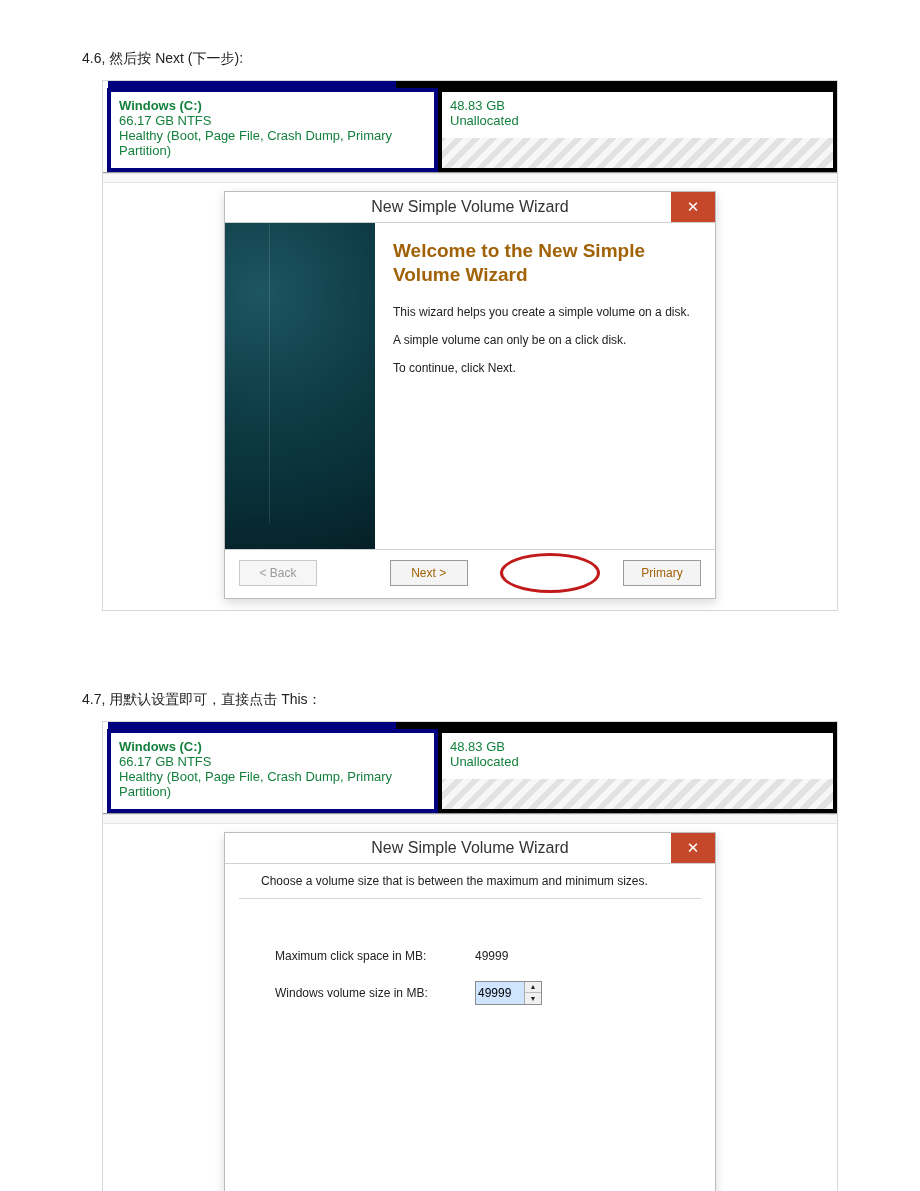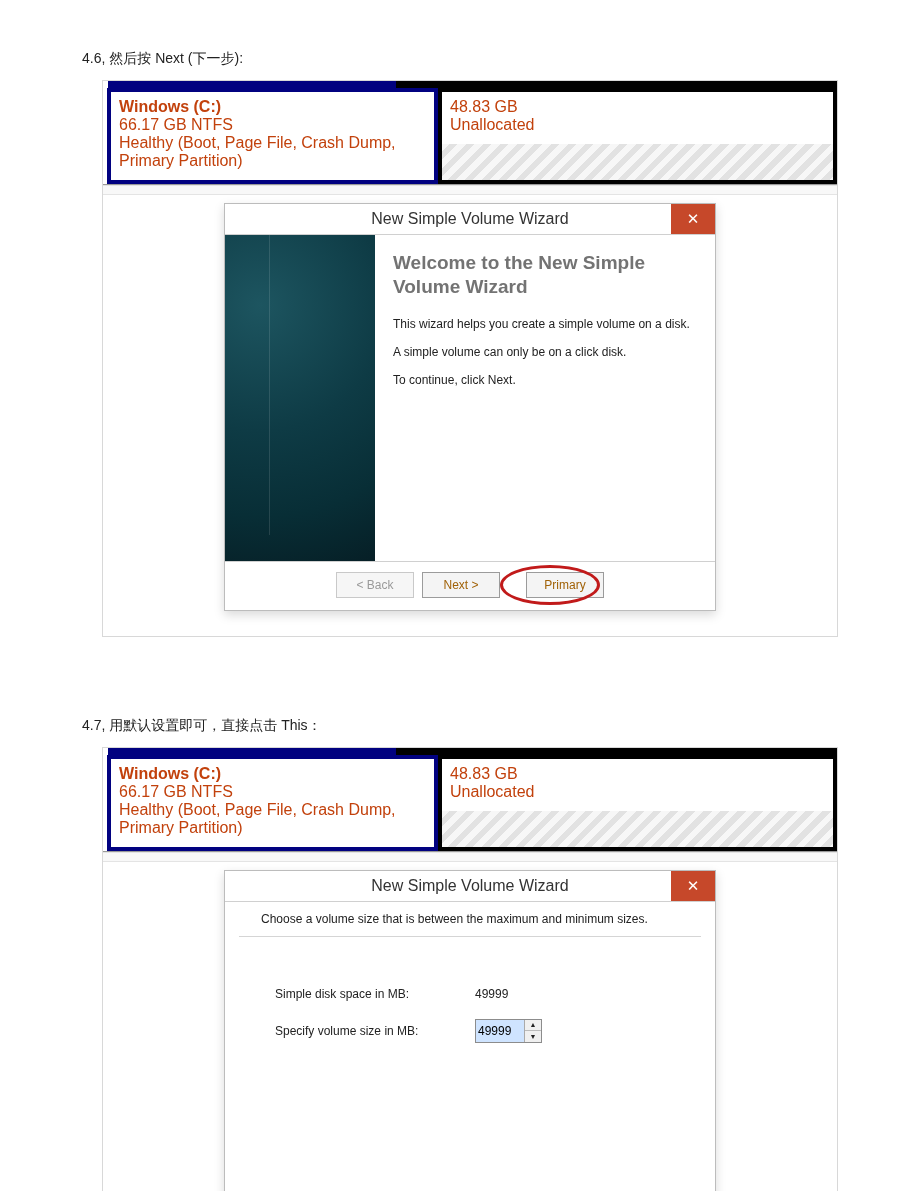--- a/index.html
+++ b/index.html
@@ -6,55 +6,55 @@
   .page{width:920px;margin:0 auto;padding:50px 0 40px}
   .caption{font-size:14px;margin:0 0 12px 82px}
   .shot{margin:0 82px 40px 102px;border:1px solid #d8d8d8;background:#fff;position:relative}
 
   
   .top-black{height:7px;background:#000;display:flex}
   .tb-left{width:5px;background:#fff}
   .tb-mid{flex:0 0 288px;background:#010180}
   .tb-right{flex:1;background:#000}
   .disk-row{display:flex;border-bottom:1px solid #999}
-  .part{box-sizing:border-box;border:1px solid #777;border-top:none;padding:6px 8px 10px;font-size:16px;color:#c2410c;background:#fff}
+  .part{box-sizing:border-box;border:1px solid #777;border-top:none;padding:6px 8px 10px;font-size:13px;color:#15803d;background:#fff}
   .part-left{width:331px;border-right:4px solid #010180;border-top:4px solid #010180;border-left:4px solid #010180;border-bottom:4px solid #010180;margin-left:4px}
   .part-right{flex:1;border:4px solid #000;background:repeating-linear-gradient(135deg,#f7f7f7 0 6px,#e2e2e2 6px 12px)}
   .part-right .inner{background:#fff;padding:6px 8px 10px}
   .part-title{font-weight:600}
 
   .canvas{height:8px;background:#f8f8f8;border-top:1px solid #e4e4e4;border-bottom:1px solid #e4e4e4}
 
   
-  .dlg{width:490px;margin:8px auto 25px;border:1px solid #bcbcbc;background:#fff;box-shadow:0 4px 10px rgba(0,0,0,0.15)}
+  .dlg{width:490px;margin:8px auto 11px;border:1px solid #bcbcbc;background:#fff;box-shadow:0 4px 10px rgba(0,0,0,0.15)}
   .dlg-titlebar{position:relative;border-bottom:1px solid #d0d0d0;background:#fff;text-align:center;font-size:16px;padding:6px 0;color:#333;font-family:"Segoe UI Light","Segoe UI",sans-serif}
   .dlg-x{position:absolute;right:0;top:0;width:44px;height:100%;background:#c6482a;color:#fff;display:flex;align-items:center;justify-content:center;font-size:15px;cursor:pointer}
 
   .dlg-body{display:flex}
   .side-img{width:150px;background:radial-gradient(circle at 35px 70px,#1d5560 0%,#0e3b45 45%,#082e36 75%,#061f26 100%)}
   .side-img .hl{position:relative;width:100%;height:100%}
   .side-img .hl::after{content:"";position:absolute;left:44px;top:0;width:1px;height:100%;background:rgba(255,255,255,0.12)}
   .welcome{flex:1;padding:16px 18px 160px;font-size:12px;color:#222}
-  .welcome h2{margin:0 0 18px;font-size:19px;font-weight:700;color:#737373;line-height:1.25}
+  .welcome h2{margin:0 0 18px;font-size:19px;font-weight:700;color:#a16207;line-height:1.25}
   .welcome p{margin:0 0 14px}
 
   .dlg-body2{padding:10px 22px 0;font-size:12px;color:#222}
   .spec-head{font-weight:700;margin:2px 0 2px}
   .spec-sub{margin:0 0 10px 14px}
   .divider{height:1px;background:#d5d5d5;margin:4px -8px 50px}
   .form-row{display:flex;align-items:center;margin:0 0 18px 28px}
   .form-row .lbl{width:200px}
   .form-row .val{width:80px}
   .spinner{display:inline-flex;border:1px solid #8c8c8c;height:22px}
   .spinner input{width:44px;border:none;outline:none;font-size:12px;padding:0 2px;background:#cfe4ff}
   .spinner .btns{width:16px;border-left:1px solid #aaa;display:flex;flex-direction:column}
   .spinner .sb{flex:1;display:flex;align-items:center;justify-content:center;font-size:7px;line-height:1;background:#f0f0f0;cursor:pointer}
   .spinner .sb:first-child{border-bottom:1px solid #bbb}
 
-  .btn-row{padding:10px 14px 12px;border-top:1px solid #d0d0d0;display:flex;justify-content:center;align-items:center;gap:8px;position:relative}
+  .btn-row{padding:10px 14px 12px;border-top:1px solid #d0d0d0;display:flex;justify-content:space-between;align-items:center;gap:8px;position:relative}
   .wbtn{min-width:78px;height:26px;border:1px solid #9b9b9b;background:#f4f4f4;font-size:12px;color:#a16207;cursor:pointer;padding:0 12px}
   .wbtn:disabled{color:#9a9a9a;border-color:#c9c9c9;background:#f6f6f6;cursor:default}
   .ring{position:absolute;border:3px solid #c11a1a;border-radius:50%/50%;pointer-events:none}
   .ring1{width:94px;height:34px}
 
   .spacer{height:40px}
   .below2{height:180px}
 </style>
 </head>
 <body>
@@ -140,25 +140,25 @@
         <span>New Simple Volume Wizard</span>
         <div class="dlg-x">
           <span>✕</span>
         </div>
       </div>
       <div class="dlg-body2">
         <div class="spec-sub">Choose a volume size that is between the maximum and minimum sizes.</div>
         <div class="divider"></div>
 
         <div class="form-row">
-          <div class="lbl">Simple disk space in MB:</div>
+          <div class="lbl">Maximum click space in MB:</div>
           <div class="val">49999</div>
         </div>
         <div class="form-row">
-          <div class="lbl">Specify volume size in MB:</div>
+          <div class="lbl">Windows volume size in MB:</div>
           <div class="spinner">
             <input type="text" value="49999" style="">
             <div class="btns">
               <div class="sb">▲</div>
               <div class="sb">▼</div>
             </div>
           </div>
         </div>
         <div class="below2"></div>
       </div>

